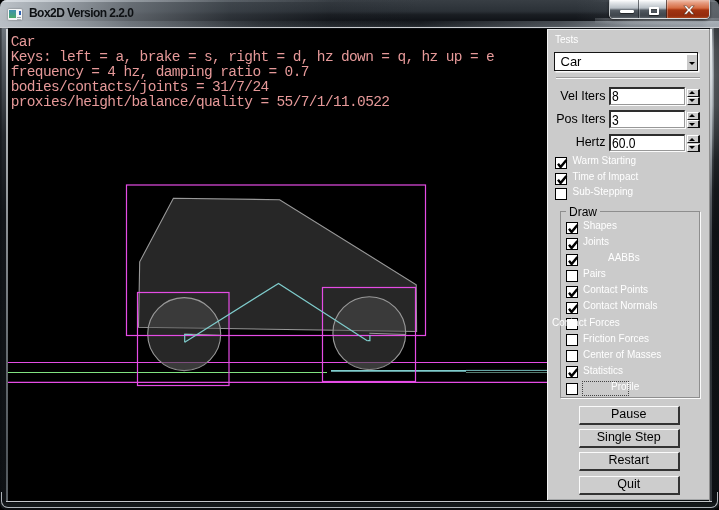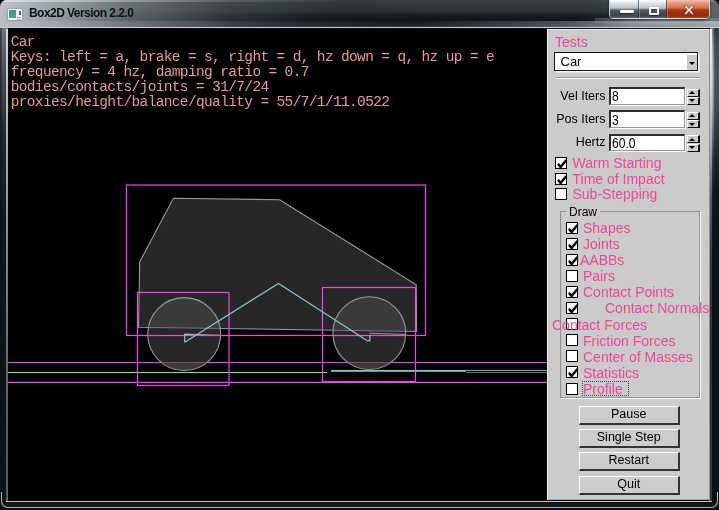--- a/index.html
+++ b/index.html
@@ -39,21 +39,21 @@
 #bcls{left:56.5px;width:45px;background:linear-gradient(to bottom,#f1c4b1 0%,#e69c80 15%,#d67048 40%,#c24d24 49%,#a33511 51%,#992e0e 70%,#932c0d 84%,#aa441d 94%,#bc5428 100%);}
 .csep{position:absolute;top:0;width:1px;height:18.5px;background:rgba(25,30,35,.6);box-shadow:1px 0 0 rgba(255,255,255,.25);z-index:5;}
 #bmin .g{position:absolute;left:10px;top:9.8px;width:14.5px;height:3.6px;background:#fff;border-radius:1.2px;box-shadow:0 1px 1px rgba(0,0,0,.55);}
 #bmax .g{position:absolute;left:11px;top:6.6px;width:9.6px;height:8.2px;background:transparent;border:2px solid #fff;border-radius:1px;box-shadow:0 1px 1px rgba(0,0,0,.5), inset 0 1px 1px rgba(0,0,0,.5);}
 #bcls .g{position:absolute;left:16.5px;top:4.8px;width:12px;height:10px;}
 #bcls .g svg{display:block;}
 
 #canvas{left:8px;top:29px;width:539px;height:471.5px;background:#000;}
 #panel{left:547px;top:28.6px;width:163px;height:471.9px;background:#cbcbcb;border-left:1px solid #f2f2f2;border-top:1.6px solid #eceeef;box-shadow:inset 0 -1px 0 rgba(90,94,98,0.35);}
 #pright{left:709px;top:29px;width:1px;height:471.5px;background:#8f8f8f;}
-.lbl{position:absolute;font-size:14px;color:#ec4899;white-space:nowrap;}
+.lbl{position:absolute;font-size:10px;color:#ffffff;white-space:nowrap;}
 
 #lbox{left:554px;top:52px;width:144px;height:19px;background:#fff;border:1.5px solid #141414;box-shadow:1.5px 1.5px 0 #fbfbfb;}
 #lboxtxt{left:560.5px;top:53.5px;font-size:13px;color:#000;}
 #larrow{left:686.3px;top:54.2px;width:10.4px;height:16.2px;background:#cbcbcb;border-left:1px solid #fff;border-top:1px solid #fff;}
 #larrow .t{position:absolute;left:1.6px;top:6.4px;width:0;height:0;border-left:3.1px solid transparent;border-right:3.1px solid transparent;border-top:3.6px solid #000;}
 #sep1{left:556px;top:77px;width:144px;height:1px;background:#9a9a9a;}
 #sep2{left:556px;top:78px;width:144px;height:1px;background:#fafafa;}
 
 .ebox{position:absolute;left:609px;width:75.5px;height:17.5px;background:#fff;border-top:2px solid #2e2e2e;border-left:2px solid #2e2e2e;border-right:1px solid #989898;border-bottom:1px solid #989898;box-shadow:1px 1px 0 #fbfbfb;}
 .etxt{position:absolute;left:612.3px;font-size:15.5px;color:#000;transform:scaleX(0.78);transform-origin:0 0;}
@@ -229,46 +229,46 @@
       <svg width="14" height="14" viewBox="0 0 14 14">
         <path d="M3 6.8 L5.6 10.1 L11.4 2.9" fill="none" stroke="#000" stroke-width="2.4"></path>
       </svg>
     </div>
   <div class="abs lbl" style="left:583px;top:236.25px;">Joints</div>
   <div class="abs cb" style="left:565.5px;top:254.1px;">
       <svg width="14" height="14" viewBox="0 0 14 14">
         <path d="M3 6.8 L5.6 10.1 L11.4 2.9" fill="none" stroke="#000" stroke-width="2.4"></path>
       </svg>
     </div>
-  <div class="abs lbl" style="left:580px;top:252.3px;">AABBs</div>
+  <div class="abs lbl" style="left:608px;top:252.3px;">AABBs</div>
   <div class="abs cb" style="left:565.5px;top:270.15px;"></div>
   <div class="abs lbl" style="left:583px;top:268.35px;">Pairs</div>
   <div class="abs cb" style="left:565.5px;top:286.2px;">
       <svg width="14" height="14" viewBox="0 0 14 14">
         <path d="M3 6.8 L5.6 10.1 L11.4 2.9" fill="none" stroke="#000" stroke-width="2.4"></path>
       </svg>
     </div>
   <div class="abs lbl" style="left:583px;top:284.4px;">Contact Points</div>
   <div class="abs cb" style="left:565.5px;top:302.25px;">
       <svg width="14" height="14" viewBox="0 0 14 14">
         <path d="M3 6.8 L5.6 10.1 L11.4 2.9" fill="none" stroke="#000" stroke-width="2.4"></path>
       </svg>
     </div>
-  <div class="abs lbl" style="left:605px;top:300.45px;text-align:right;">Contact Normals</div>
+  <div class="abs lbl" style="left:583px;top:300.45px;text-align:right;">Contact Normals</div>
   <div class="abs cb" style="left:565.5px;top:318.3px;"></div>
   <div class="abs lbl" style="left:552px;top:316.5px;">Contact Forces</div>
   <div class="abs cb" style="left:565.5px;top:334.35px;"></div>
   <div class="abs lbl" style="left:583px;top:332.55px;">Friction Forces</div>
   <div class="abs cb" style="left:565.5px;top:350.4px;"></div>
   <div class="abs lbl" style="left:583px;top:348.6px;">Center of Masses</div>
   <div class="abs cb" style="left:565.5px;top:366.45px;">
       <svg width="14" height="14" viewBox="0 0 14 14">
         <path d="M3 6.8 L5.6 10.1 L11.4 2.9" fill="none" stroke="#000" stroke-width="2.4"></path>
       </svg>
     </div>
   <div class="abs lbl" style="left:583px;top:364.65px;">Statistics</div>
   <div class="abs cb" style="left:565.5px;top:382.5px;"></div>
-  <div class="abs lbl" style="left:583px;top:380.7px;">Profile</div>
+  <div class="abs lbl" style="left:611px;top:380.7px;">Profile</div>
   <div class="abs gbtn" style="top:429px;">Single Step</div>
   <div class="abs gbtn" style="top:405.5px;">Pause</div>
   <div class="abs gbtn" style="top:475.6px;">Quit</div>
   <div class="abs gbtn" style="top:452.3px;">Restart</div>
 </div>
 
 </body></html>

